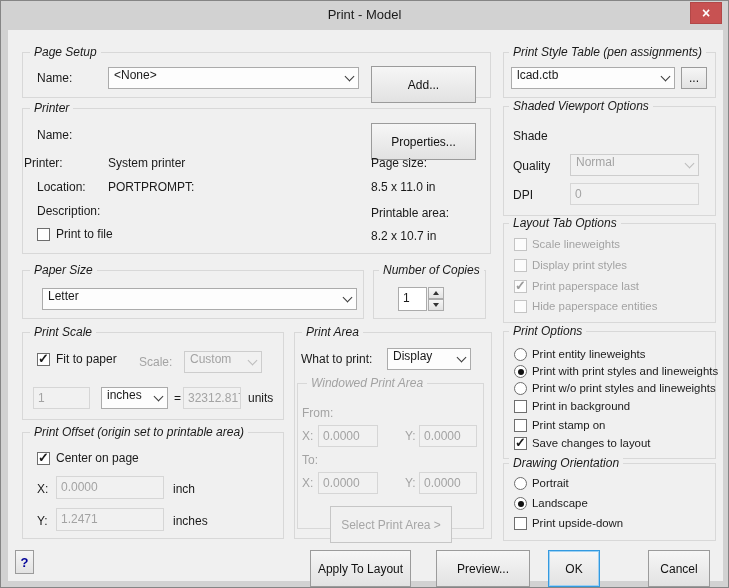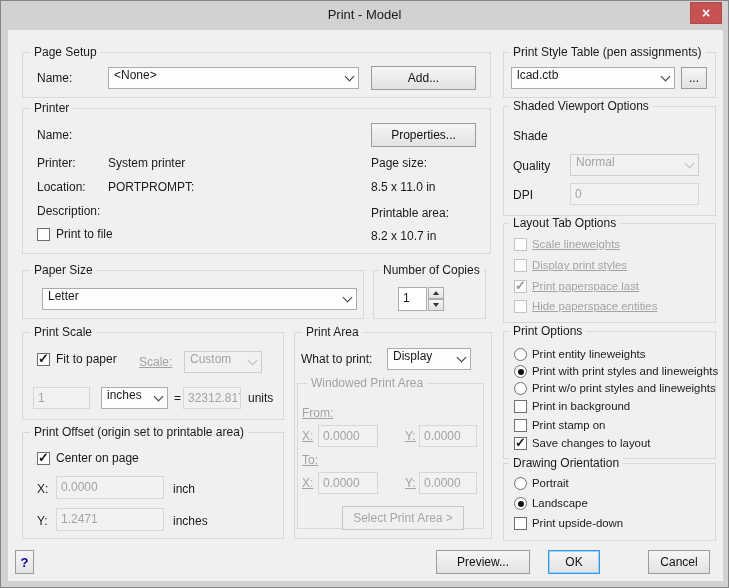--- a/index.html
+++ b/index.html
@@ -12,42 +12,42 @@
   }
   .titlebar-text{position:absolute;top:6px;left:0;width:100%;text-align:center;font-size:13px;color:#1a1a1a;}
   .close-btn{
     position:absolute;left:689px;top:1px;width:32px;height:22px;
     background:#c85252;border:1px solid #b24848;color:#fff;
     display:flex;align-items:center;justify-content:center;
     font-size:14px;font-weight:bold;cursor:default;
   }
   .client{position:absolute;left:7px;top:29px;width:715px;height:551px;background:#f0f0f0;}
   .group{position:absolute;border:1px solid #d8d8d8;}
-  .gtitle{position:absolute;background:#f0f0f0;padding:0 4px;white-space:nowrap;line-height:14px;}
+  .gtitle{position:absolute;background:#f0f0f0;padding:0 4px;white-space:nowrap;line-height:14px;font-style:italic;}
   .gtitle.dis{color:#a3a3a3;}
   .lbl{position:absolute;white-space:nowrap;line-height:15px;}
-  .lbl.dis{color:#a3a3a3;text-decoration:underline;}
+  .lbl.dis{color:#a3a3a3;}
   .sm{font-size:11.4px;}
   .combo{
     position:absolute;height:22px;background:#fdfdfd;border:1px solid #ababab;
     display:flex;align-items:flex-start;
   }
   .combo .ctext{flex:1;padding-left:5px;white-space:nowrap;overflow:hidden;}
   .combo .cbtn{width:17px;align-self:stretch;display:flex;align-items:center;justify-content:center;}
   .chev{width:7px;height:7px;border-right:1.4px solid #3a3a3a;border-bottom:1.4px solid #3a3a3a;transform:rotate(45deg);margin-top:-4px;}
   .combo.dis{background:#f1f1f1;border-color:#cdcdcd;}
   .combo.dis .ctext{color:#a3a3a3;}
   .combo.dis .chev{border-color:#bcbcbc;}
   .field{
     position:absolute;height:22px;background:#fff;border:1px solid #ababab;
     padding:3px 4px;white-space:nowrap;overflow:hidden;
   }
   .field.dis{background:#f1f1f1;border-color:#d6d6d6;color:#a3a3a3;}
   .btn{
-    position:absolute;height:24px;background:linear-gradient(#f6f6f6,#e2e2e2);
+    position:absolute;height:37px;background:linear-gradient(#f6f6f6,#e2e2e2);
     border:1px solid #9b9b9b;display:flex;align-items:center;justify-content:center;
     color:#111;cursor:default;
   }
   .btn.dis{background:#f0f0f0;border-color:#c6c6c6;color:#a6a6a6;}
   .btn.default{border-color:#339ae0;box-shadow:inset 0 0 0 1px #9ed0f2;}
   .cb{position:absolute;width:13px;height:13px;border:1px solid #6e6e6e;background:#fff;}
   .cb.checked::after{content:"\2713";position:absolute;left:0px;top:-3px;font-size:13px;font-weight:bold;color:#1a1a1a;}
   .cb.dis{border-color:#c4c4c4;background:#fcfcfc;}
   .cb.dis.checked::after{color:#9a9a9a;}
   .radio{position:absolute;width:13px;height:13px;border-radius:50%;border:1px solid #6e6e6e;background:#fff;}
@@ -85,21 +85,21 @@
     <span class="cbtn">
         <i class="chev"></i>
       </span>
   </div>
   <div class="btn" style="left:680px;top:66px;width:26px;height:22px">...</div>
 
   <div class="group" style="left:21px;top:107px;width:469px;height:146px"></div>
   <span class="gtitle" style="left:29px;top:100px">Printer</span>
   <span class="lbl" style="left:36px;top:127px">Name:</span>
   <div class="btn" style="left:370px;top:122px;width:105px">Properties...</div>
-  <span class="lbl" style="left:36px;top:155px">Printer:</span>
+  <span class="lbl" style="left:23px;top:155px">Printer:</span>
   <span class="lbl" style="left:107px;top:155px">System printer</span>
   <span class="lbl" style="left:36px;top:179px">Location:</span>
   <span class="lbl" style="left:107px;top:179px">PORTPROMPT:</span>
   <span class="lbl" style="left:36px;top:203px">Description:</span>
   <span class="cb" style="left:36px;top:227px"></span>
   <span class="lbl" style="left:55px;top:226px">Print to file</span>
   <span class="lbl" style="left:370px;top:155px">Page size:</span>
   <span class="lbl" style="left:370px;top:179px">8.5 x 11.0 in</span>
   <span class="lbl" style="left:370px;top:205px">Printable area:</span>
   <span class="lbl" style="left:370px;top:228px">8.2 x 10.7 in</span>
@@ -183,21 +183,21 @@
   <span class="lbl dis" style="left:301px;top:405px">From:</span>
   <span class="lbl dis" style="left:301px;top:428px">X:</span>
   <div class="field dis" style="left:317px;top:424px;width:60px">0.0000</div>
   <span class="lbl dis" style="left:404px;top:428px">Y:</span>
   <div class="field dis" style="left:418px;top:424px;width:58px">0.0000</div>
   <span class="lbl dis" style="left:301px;top:452px">To:</span>
   <span class="lbl dis" style="left:301px;top:475px">X:</span>
   <div class="field dis" style="left:317px;top:471px;width:60px">0.0000</div>
   <span class="lbl dis" style="left:404px;top:475px">Y:</span>
   <div class="field dis" style="left:418px;top:471px;width:58px">0.0000</div>
-  <div class="btn dis" style="left:341px;top:505px;width:122px">Select Print Area &gt;</div>
+  <div class="btn dis" style="left:329px;top:505px;width:122px">Select Print Area &gt;</div>
 
   <div class="group" style="left:502px;top:330px;width:213px;height:128px"></div>
   <span class="gtitle" style="left:508px;top:323px">Print Options</span>
   <span class="radio" style="left:513px;top:347px"></span>
   <span class="lbl sm" style="left:531px;top:346px">Print entity lineweights</span>
   <span class="radio sel" style="left:513px;top:364px"></span>
   <span class="lbl sm" style="left:531px;top:363px">Print with print styles and lineweights</span>
   <span class="radio" style="left:513px;top:381px"></span>
   <span class="lbl sm" style="left:531px;top:380px">Print w/o print styles and lineweights</span>
   <span class="cb" style="left:513px;top:399px"></span>
@@ -223,16 +223,17 @@
   <span class="radio" style="left:513px;top:476px"></span>
   <span class="lbl sm" style="left:531px;top:475px">Portrait</span>
   <span class="radio sel" style="left:513px;top:496px"></span>
   <span class="lbl sm" style="left:531px;top:495px">Landscape</span>
   <span class="cb" style="left:513px;top:516px"></span>
   <span class="lbl sm" style="left:531px;top:515px">Print upside-down</span>
 
   <div class="btn" style="left:14px;top:549px;width:19px;height:24px">
     <span class="help-q">?</span>
   </div>
+  <div class="btn" style="left:309px;top:549px;width:101px">Apply To Layout</div>
   <div class="btn" style="left:435px;top:549px;width:94px">Preview...</div>
   <div class="btn default" style="left:547px;top:549px;width:52px">OK</div>
   <div class="btn" style="left:647px;top:549px;width:62px">Cancel</div>
 </div>
 
 </body></html>

